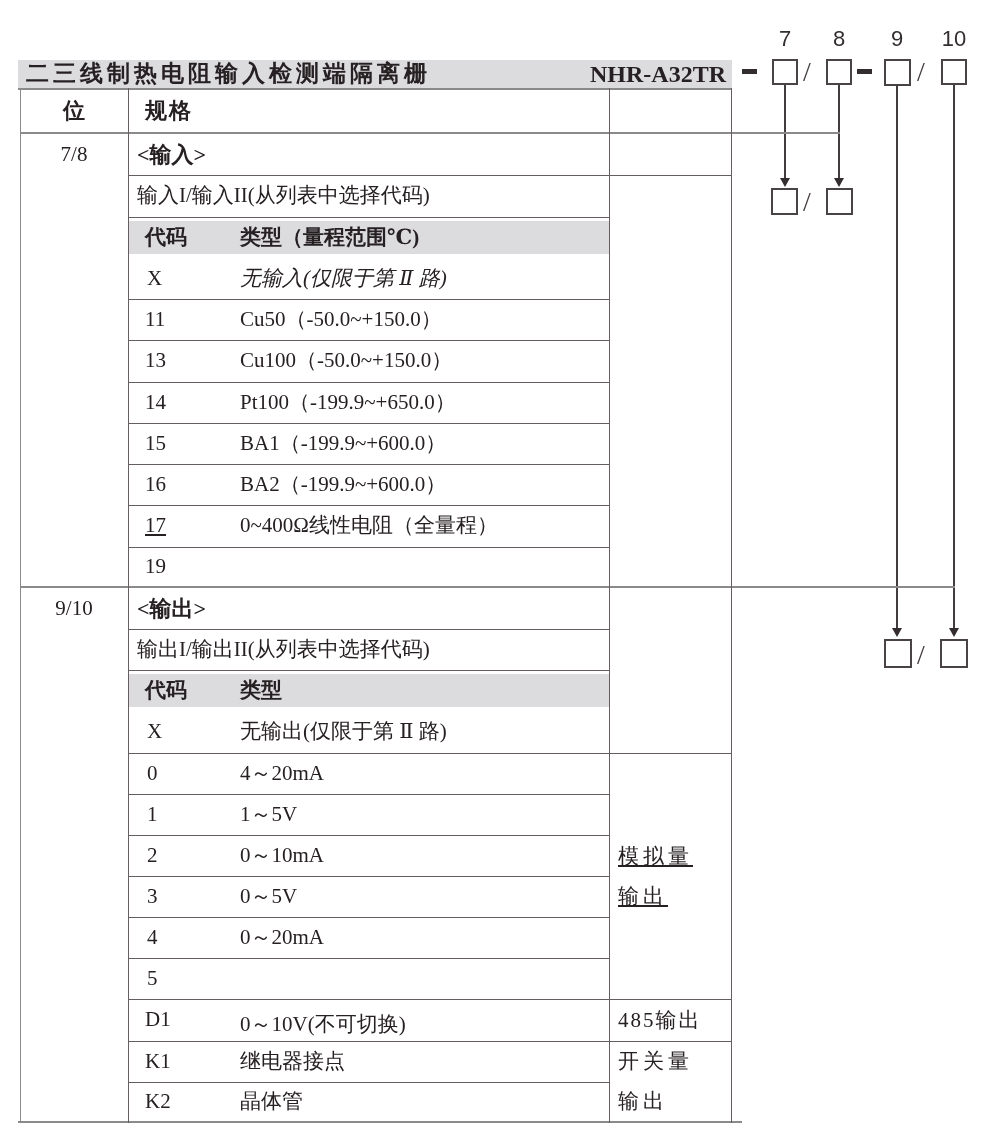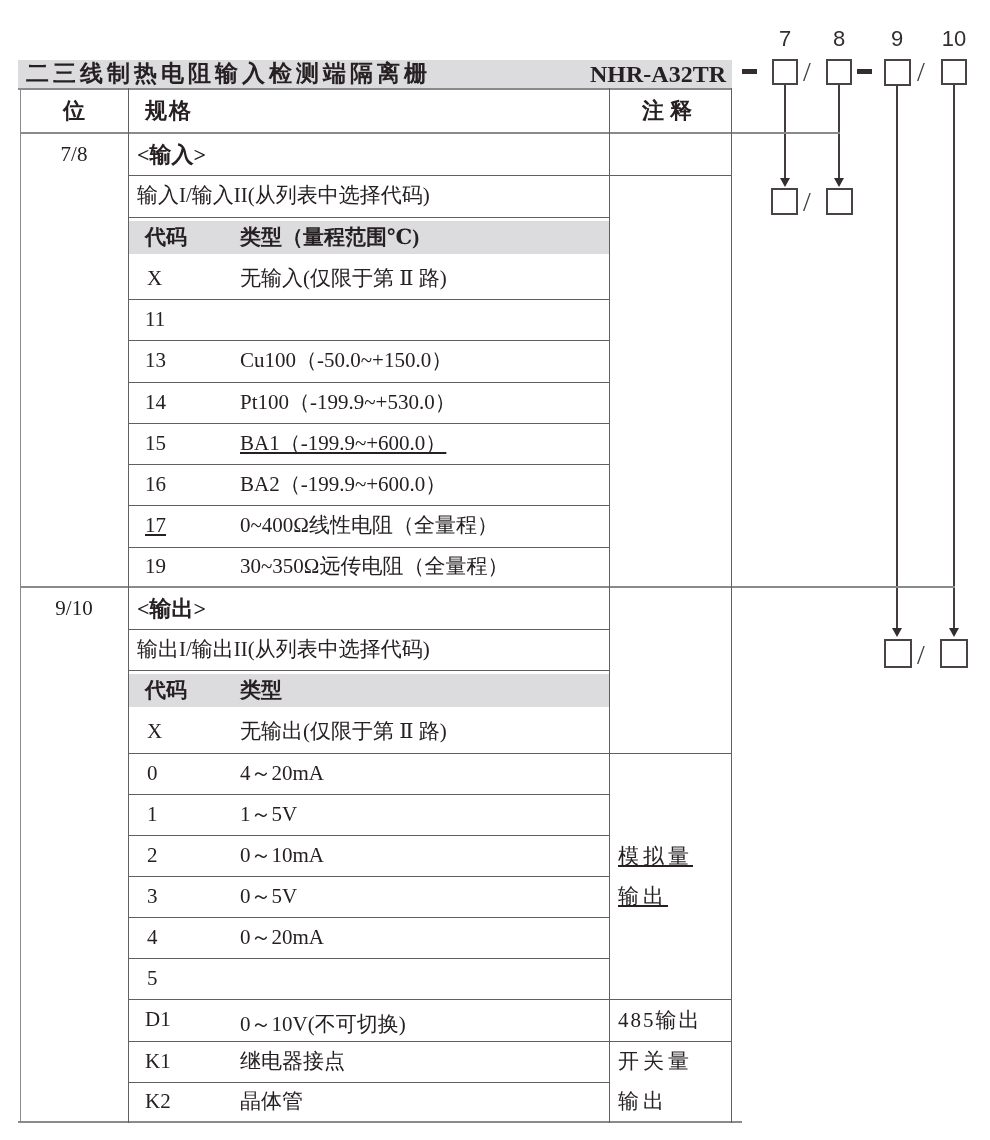--- a/index.html
+++ b/index.html
@@ -98,45 +98,44 @@
   <div class="hl" style="left:128px;top:835px;width:481px;"></div>
   <div class="hl" style="left:128px;top:876px;width:481px;"></div>
   <div class="hl" style="left:128px;top:917px;width:481px;"></div>
   <div class="hl" style="left:128px;top:958px;width:481px;"></div>
   <div class="hl" style="left:128px;top:999px;width:603px;"></div>
   <div class="hl" style="left:128px;top:1041px;width:603px;"></div>
   <div class="hl" style="left:128px;top:1082px;width:481px;"></div>
 
   <div class="txt hdr center" style="left:20px;top:88px;width:108px;">位</div>
   <div class="txt hdr" style="left:145px;top:88px;letter-spacing:2px;">规格</div>
-  <div class="txt hdr center" style="left:609px;top:88px;width:122px;letter-spacing:6px;">注释</div>
 
   <div class="txt row center" style="left:20px;top:134px;width:108px;">7/8</div>
   <div class="txt row sechdr" style="left:137px;top:134px;">&lt;输入&gt;</div>
   <div class="txt row" style="left:137px;top:175px;">输入I/输入II(从列表中选择代码)</div>
 
   <div class="abs graybar" style="left:129px;top:221px;width:480px;height:33px;"></div>
   <div class="txt row bold" style="left:145px;top:217px;">代码</div>
   <div class="txt row bold" style="left:240px;top:217px;">类型（量程范围℃)</div>
 
   <div class="txt row" style="left:147px;top:258px;">X</div>
-  <div class="txt row" style="left:240px;top:258px;">无输入(仅限于第 Ⅱ 路)</div>
+  <div class="txt row" style="left:240px;top:258px;font-style:italic;">无输入(仅限于第 Ⅱ 路)</div>
   <div class="txt row" style="left:145px;top:299px;">11</div>
+  <div class="txt row" style="left:240px;top:299px;">Cu50（-50.0~+150.0）</div>
   <div class="txt row" style="left:145px;top:340px;">13</div>
   <div class="txt row" style="left:240px;top:340px;">Cu100（-50.0~+150.0）</div>
   <div class="txt row" style="left:145px;top:382px;">14</div>
-  <div class="txt row" style="left:240px;top:382px;">Pt100（-199.9~+530.0）</div>
+  <div class="txt row" style="left:240px;top:382px;">Pt100（-199.9~+650.0）</div>
   <div class="txt row" style="left:145px;top:423px;">15</div>
-  <div class="txt row" style="left:240px;top:423px;text-decoration:underline;">BA1（-199.9~+600.0）</div>
+  <div class="txt row" style="left:240px;top:423px;">BA1（-199.9~+600.0）</div>
   <div class="txt row" style="left:145px;top:464px;">16</div>
   <div class="txt row" style="left:240px;top:464px;">BA2（-199.9~+600.0）</div>
   <div class="txt row" style="left:145px;top:505px;text-decoration:underline;">17</div>
   <div class="txt row" style="left:240px;top:505px;">0~400Ω线性电阻（全量程）</div>
   <div class="txt row" style="left:145px;top:546px;">19</div>
-  <div class="txt row" style="left:240px;top:546px;">30~350Ω远传电阻（全量程）</div>
 
   <div class="txt row center" style="left:20px;top:588px;width:108px;">9/10</div>
   <div class="txt row sechdr" style="left:137px;top:588px;">&lt;输出&gt;</div>
   <div class="txt row" style="left:137px;top:629px;">输出I/输出II(从列表中选择代码)</div>
 
   <div class="abs graybar" style="left:129px;top:674px;width:480px;height:33px;"></div>
   <div class="txt row bold" style="left:145px;top:670px;">代码</div>
   <div class="txt row bold" style="left:240px;top:670px;">类型</div>
 
   <div class="txt row" style="left:147px;top:711px;">X</div>

